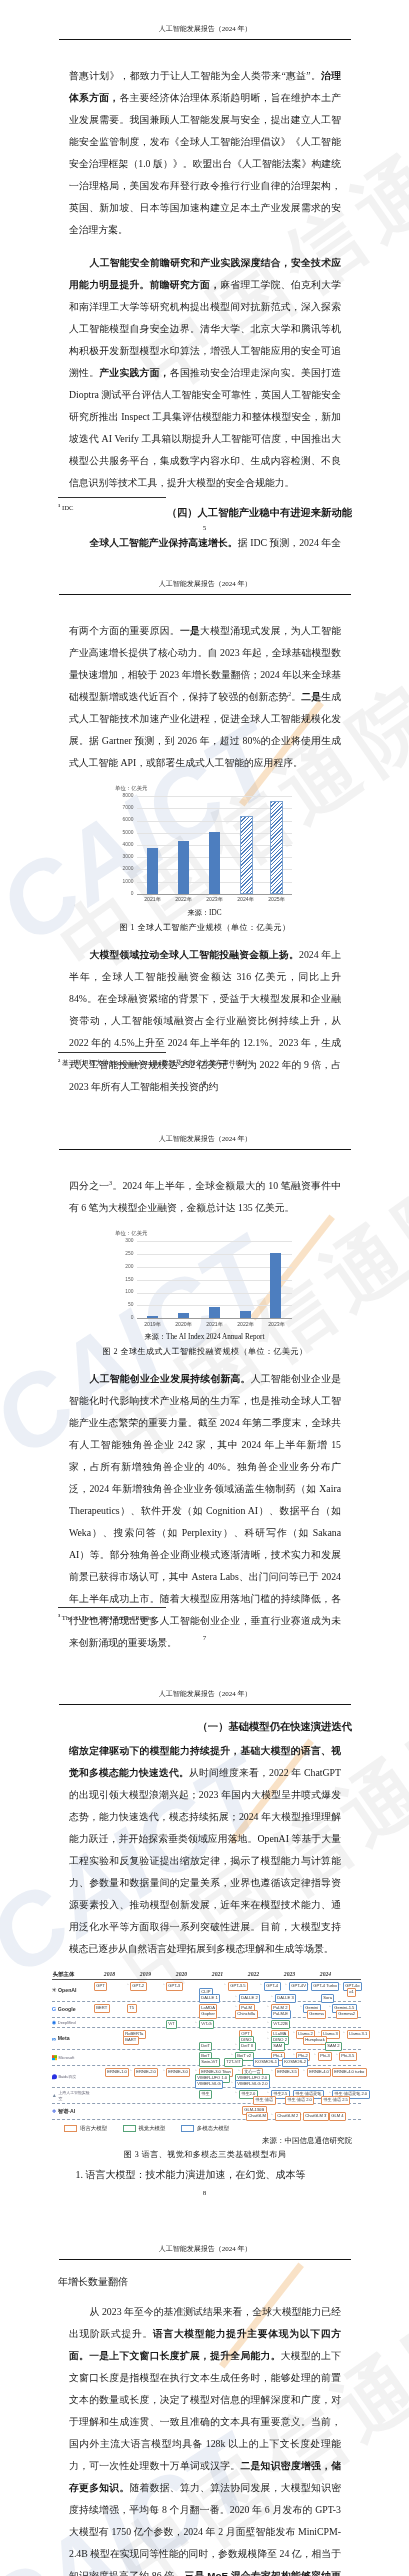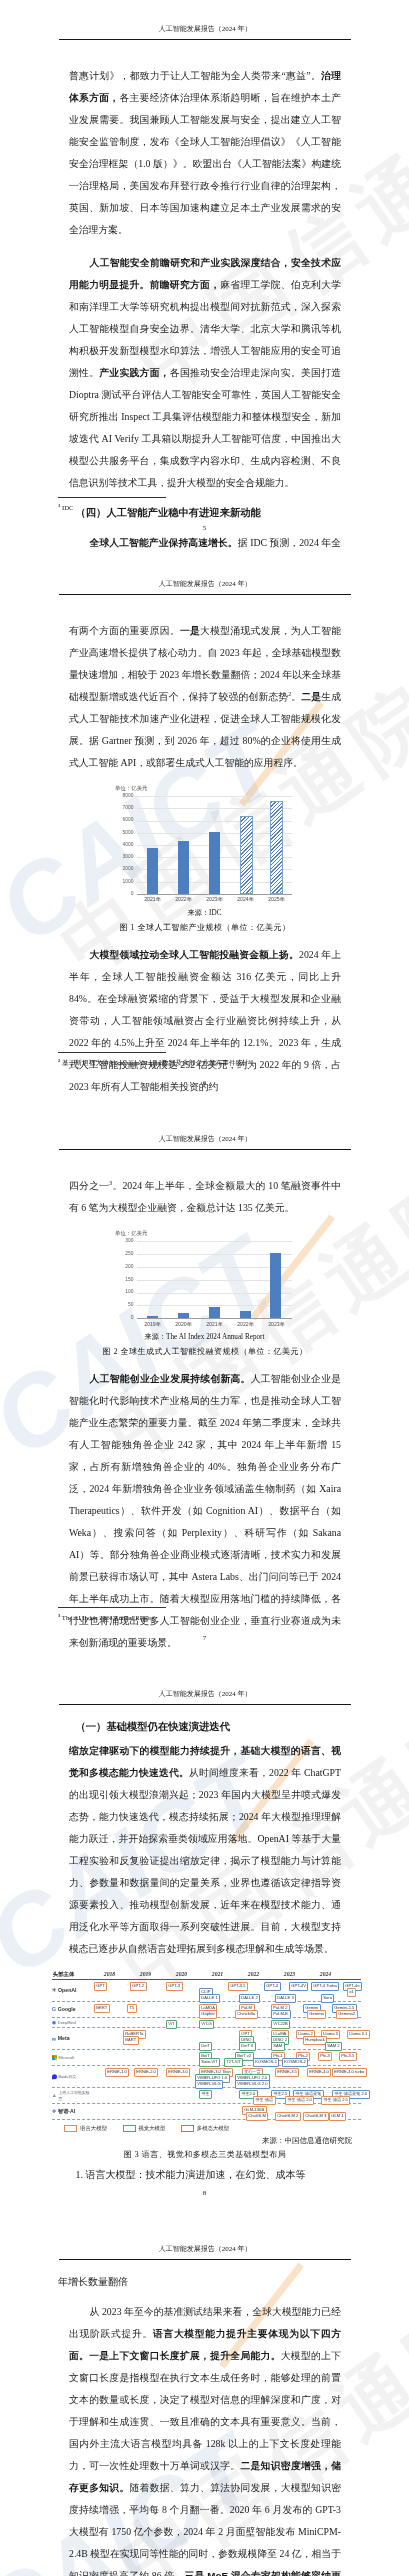--- a/index.html
+++ b/index.html
@@ -7,21 +7,21 @@
   .doc{width:409px;}
   .page{position:relative;width:409px;height:555px;background:#fff;overflow:hidden;}
   .page-header{position:absolute;top:24px;left:59px;width:292px;text-align:center;
     font-size:7px;color:#181818;padding-bottom:4.6px;border-bottom:1px solid #151515;z-index:2;}
   .content{position:absolute;top:54px;left:58px;width:294px;z-index:2;}
   .body{font-size:9.8px;line-height:22px;text-align:justify;margin:11px;}
   .ind{text-indent:20.6px;}
   .b{font-weight:700;font-family:"Liberation Sans","DejaVu Sans",sans-serif;}
   .sup{font-size:5.7px;vertical-align:super;line-height:0;}
   .h-sec{font-family:"Liberation Sans","DejaVu Sans",sans-serif;font-size:10.3px;font-weight:700;
-    margin:7.2px 0 5.2px 17.5px;line-height:15.5px;}
+    margin:7.2px 0 5.2px 17.5px;line-height:15.5px;text-align:right;}
   .h-big{font-family:"Liberation Sans","DejaVu Sans",sans-serif;font-size:10.8px;font-weight:700;
     margin:0 0 7.2px 17.5px;line-height:17.5px;}
   .h-kai{font-size:10px;line-height:17.5px;margin:5.2px 0 0 17.5px;font-weight:500;}
   .h-kai-cont{font-size:10px;line-height:15.5px;margin:0 0 3.1px 0;font-weight:500;}
   .footnote{position:absolute;left:58px;width:294px;bottom:41px;z-index:2;}
   .fn-rule{width:108px;border-top:0.8px solid #333;margin-bottom:3.6px;}
   .fn-line{font-size:6.7px;color:#222;line-height:10.3px;}
   .fn-line sup{font-size:4.6px;font-weight:700;}
   .page-num{position:absolute;bottom:23px;left:0;width:100%;text-align:center;
     font-size:7px;color:#222;z-index:2;}

